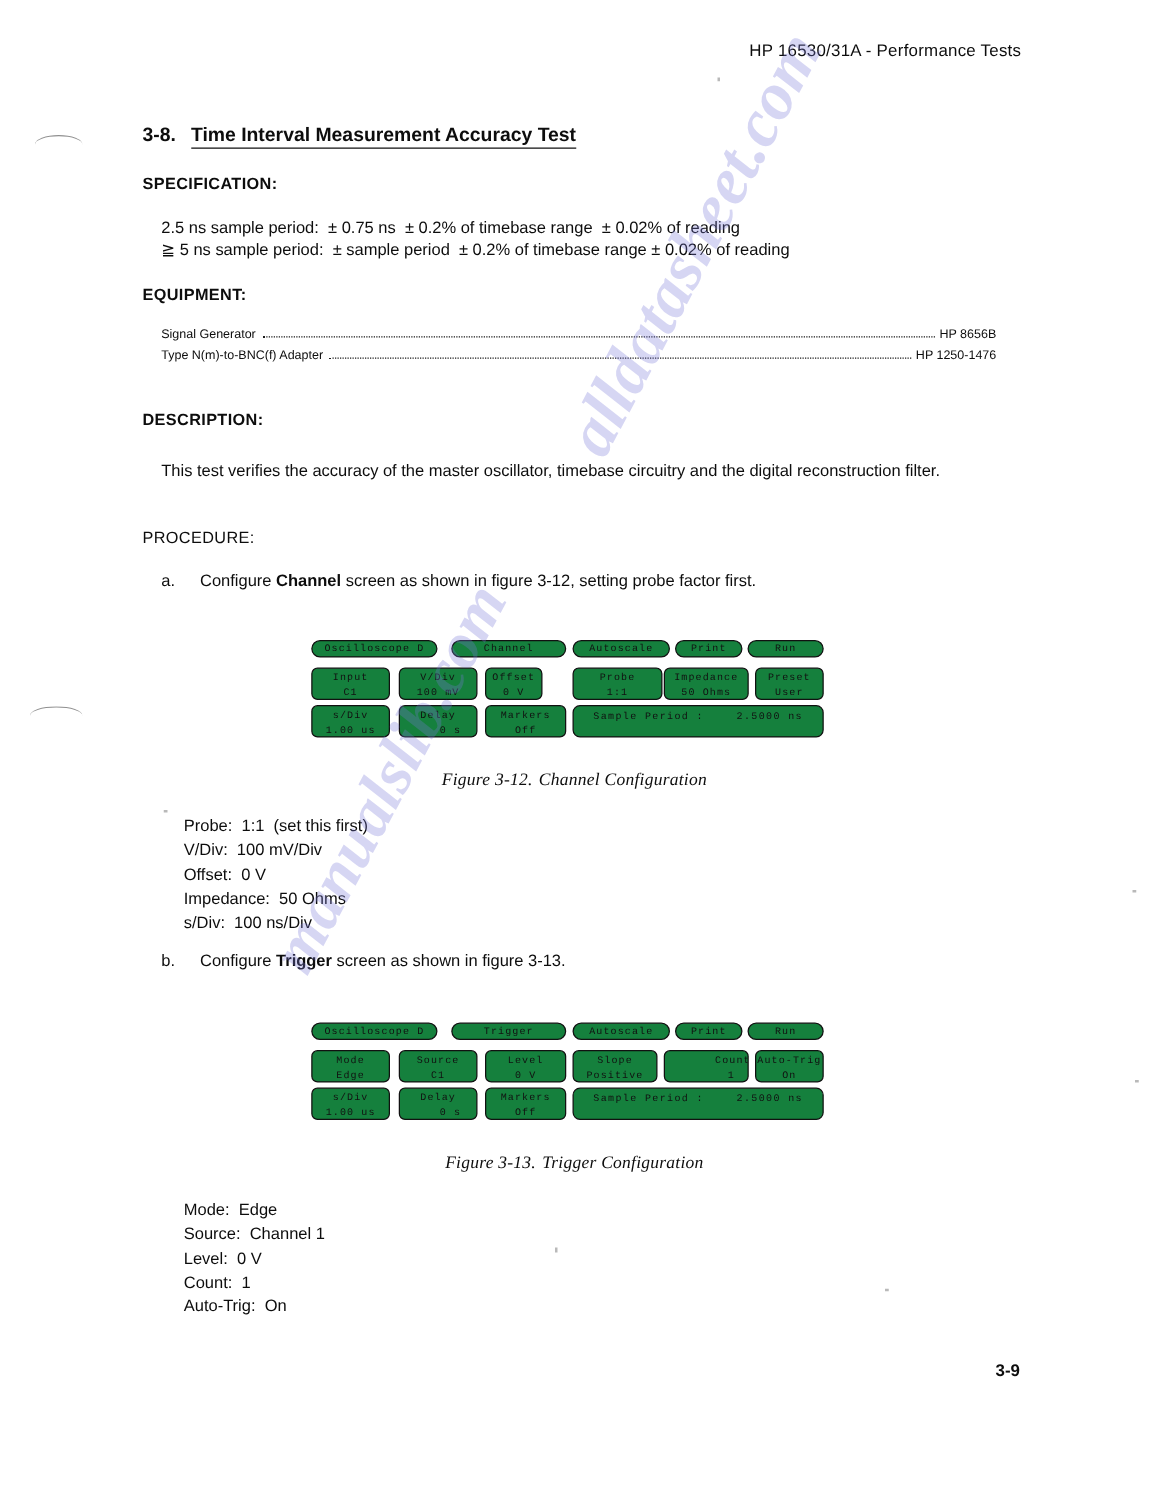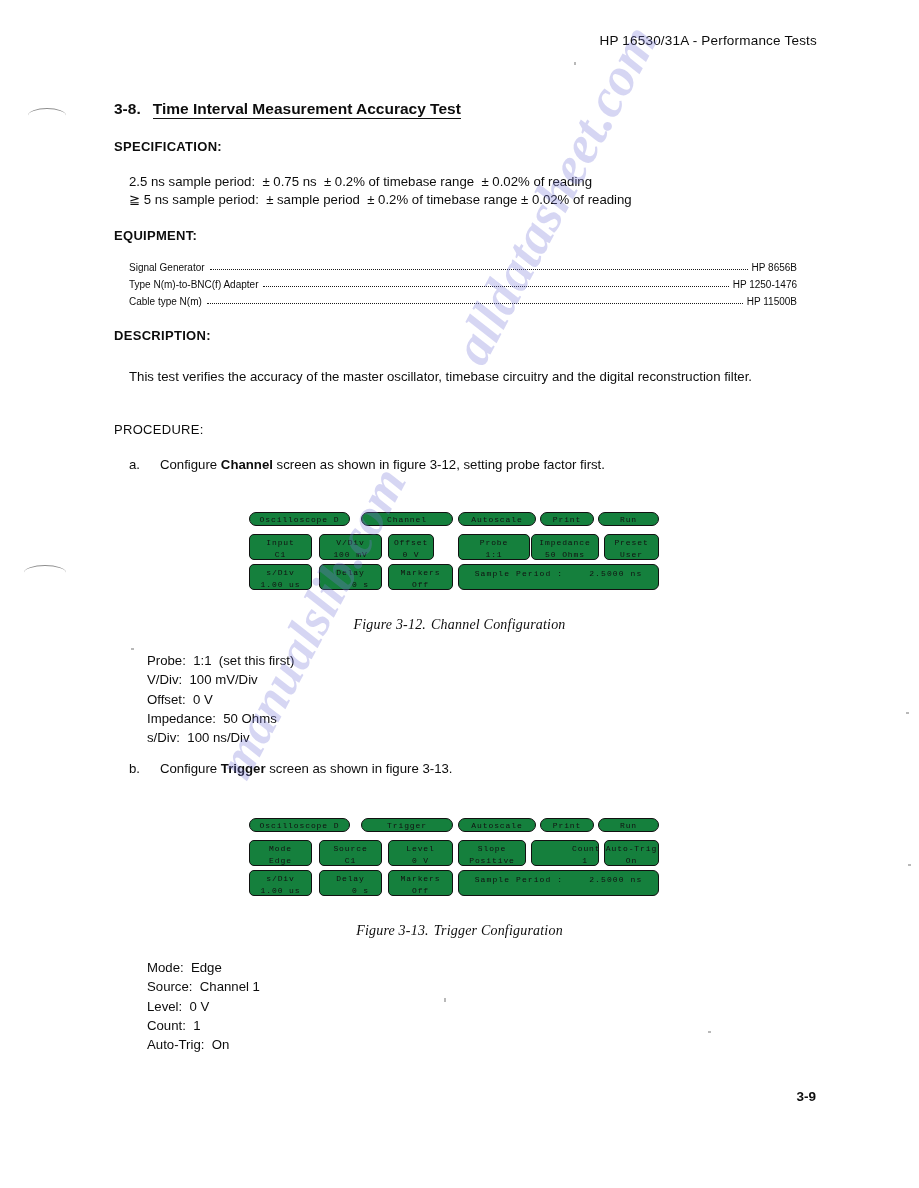--- a/index.html
+++ b/index.html
@@ -245,25 +245,20 @@
   <div class="leader-row" style="top:262px;">
     <span class="leader-name">Signal Generator</span>
     <span class="leader-dots"></span>
     <span class="leader-val">HP 8656B</span>
   </div>
   <div class="leader-row" style="top:279px;">
     <span class="leader-name">Type N(m)-to-BNC(f) Adapter</span>
     <span class="leader-dots"></span>
     <span class="leader-val">HP 1250-1476</span>
   </div>
-  <div class="leader-row" style="top:296px;">
-    <span class="leader-name">Cable type N(m)</span>
-    <span class="leader-dots"></span>
-    <span class="leader-val">HP 11500B</span>
-  </div>
 
   <div class="blk-label" style="top:328px;">DESCRIPTION:</div>
   <div class="body-para" style="left:129px; top:367px;">This test verifies the accuracy of the master oscillator, timebase circuitry and the digital reconstruction filter.</div>
 
   <div class="blk-label plain" style="top:422px; font-weight:400;">PROCEDURE:</div>
 
   <div class="step" style="top:457px; left:0;">
     <span class="step-let">a.</span>
     <span class="step-txt"><span>Configure </span><b>Channel</b><span> screen as shown in figure 3-12, setting probe factor first.</span></span>
   </div>

